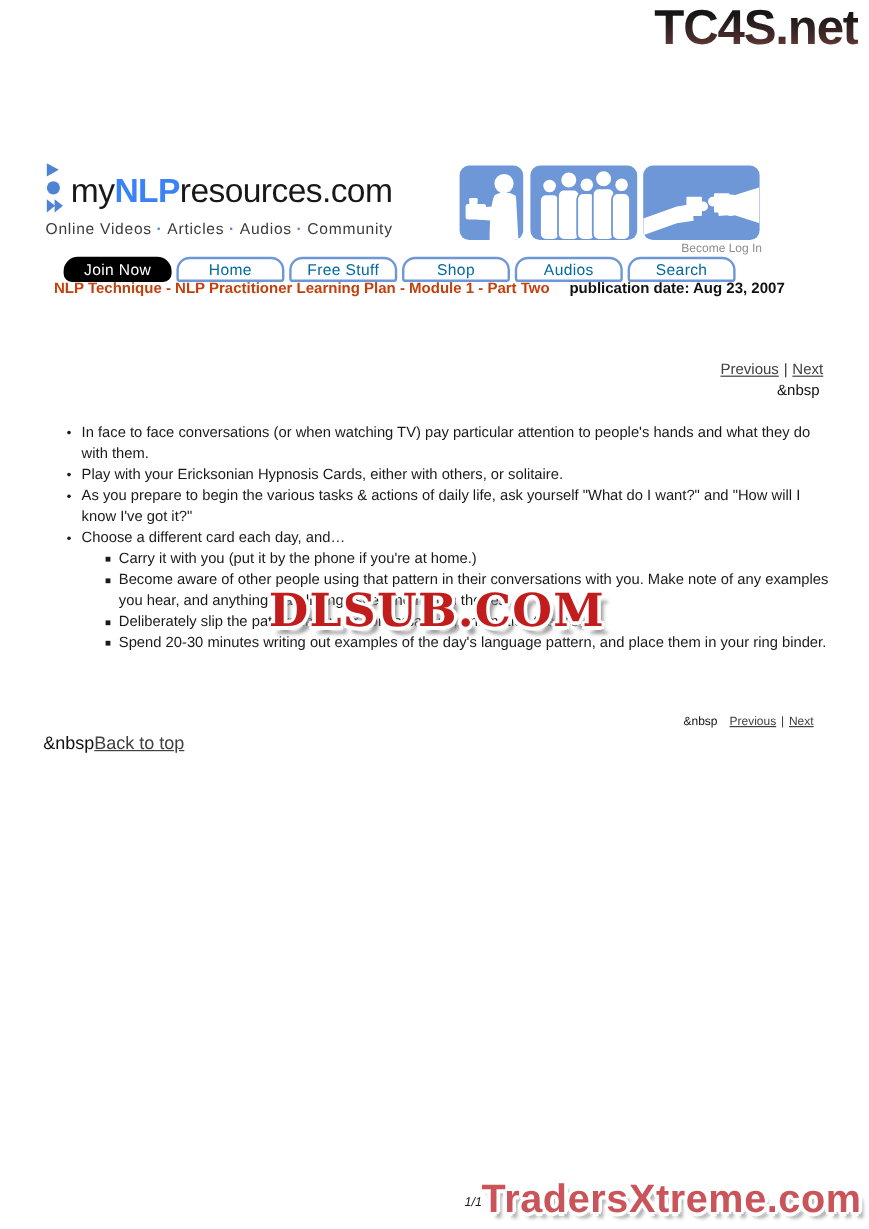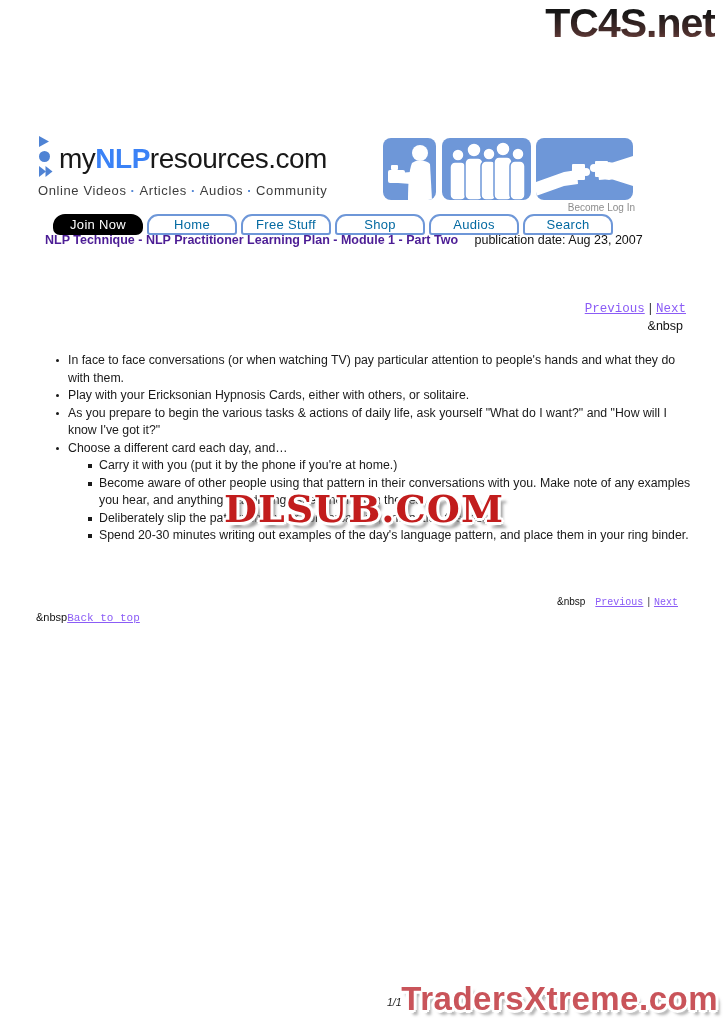--- a/index.html
+++ b/index.html
@@ -49,43 +49,43 @@
   .tab { width:90px; height:21px; margin-right:4px; background:#fff;
          border:2px solid #6e97d8; border-radius:11px 11px 3px 3px;
          font-size:13px; color:#0369a1; text-align:center; line-height:17px;
          letter-spacing:0.3px; cursor:pointer; }
   .tab.active { background:#000; border-color:#000; color:#fff;
                 border-radius:12px 12px 7px 7px; }
 
   
   .title-row { position:absolute; left:45px; top:233px; font-size:12.5px;
                white-space:nowrap; }
-  .atitle { font-weight:bold; color:#4c1d95; }
-  .pubdate { margin-left:13px; color:#111; }
+  .atitle { font-weight:bold; color:#c2410c; }
+  .pubdate { margin-left:13px; color:#111;font-weight:bold; }
 
-  a.link { color:#8b5cf6; text-decoration:underline; cursor:pointer;font-family:Liberation Mono, monospace; }
+  a.link { color:#404040; text-decoration:underline; cursor:pointer; }
   .sep { margin:0 4px; color:#333; }
 
   .pager-top { position:absolute; top:301px; right:38px; text-align:right;
                font-size:12.5px; }
   .pager-top .nbsp { margin-top:3px; margin-right:3px; color:#111; }
 
   .blist { position:absolute; top:352px; left:45px; width:650px; list-style:none;
            font-size:12.3px; line-height:17.5px; color:#1a1a1a; }
   .blist > li { padding-left:23px; position:relative; }
   .blist > li::before { content:""; position:absolute; left:11px; top:7px;
            width:3px; height:3px; background:#1a1a1a; border-radius:50%; }
   .sublist { list-style:none; }
   .sublist > li { padding-left:31px; position:relative; }
   .sublist > li::before { content:""; position:absolute; left:20px; top:7px;
            width:4px; height:4px; background:#1a1a1a; }
 
   .pager-bottom { position:absolute; top:596px; right:46px; font-size:10px; }
   .pager-bottom .nb { margin-right:10px; color:#111; }
-  .backtop { position:absolute; top:611px; left:36px; font-size:11px; }
+  .backtop { position:absolute; top:611px; left:36px; font-size:15px; }
   .backtop .nb { color:#111; }
 
   .pagenum { position:absolute; top:996px; left:347px; font-size:10.5px;
              font-style:italic; color:#222;margin-left:40px; }
 </style>
 </head>
 <body>
 
 <div>
 

